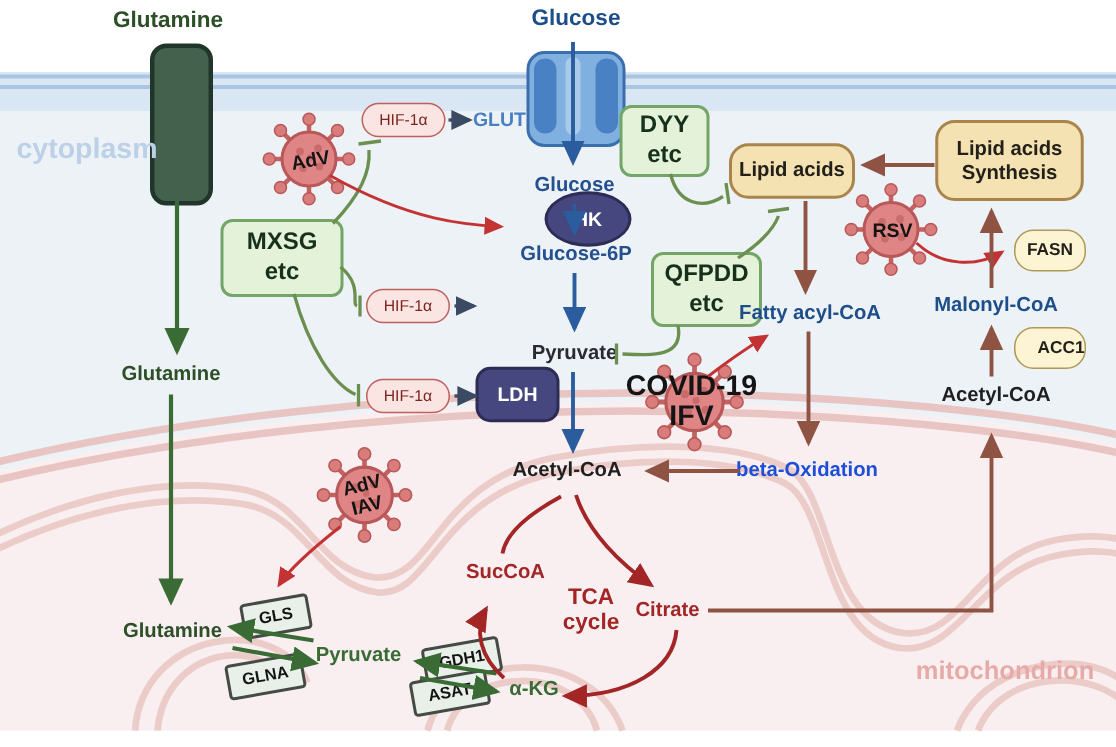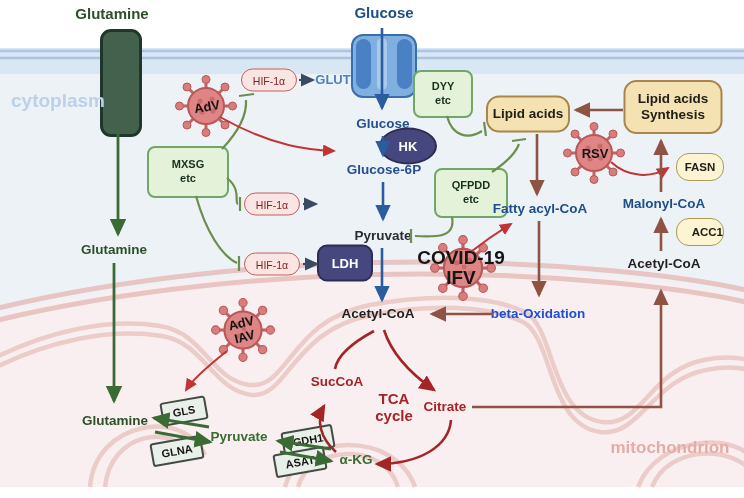--- a/index.html
+++ b/index.html
@@ -6,21 +6,21 @@
   #canvas{position:relative;width:744px;height:498px;background:#ffffff;overflow:hidden;
           font-family:"Liberation Sans",sans-serif;}
   svg.layer{position:absolute;left:0;top:0;pointer-events:none;}
   #bg-layer{z-index:1;}
   #arrow-layer{z-index:30;}
   .node{position:absolute;z-index:10;}
   .ctr{transform:translate(-50%,-50%);}
   .lbl{position:absolute;transform:translate(-50%,-50%);font-weight:bold;white-space:nowrap;
        z-index:20;font-size:13.5px;line-height:1.1;text-align:center;}
   .gbox{background:#e3f2d9;border:2px solid #74a568;border-radius:8px;color:#17301c;
-        font-weight:bold;font-size:11px;display:flex;flex-direction:column;align-items:center;
+        font-weight:bold;font-size:16px;display:flex;flex-direction:column;align-items:center;
         justify-content:center;line-height:1.25;}
   .tanbox{background:#f5e2b3;border:2px solid #a9854b;border-radius:13px;color:#23201a;
         font-weight:bold;font-size:13.5px;display:flex;flex-direction:column;align-items:center;
         justify-content:center;line-height:1.2;}
   .creampill{background:#fcf4d2;border:1.8px solid #ad9a55;border-radius:13px;color:#23201a;
         font-weight:bold;font-size:11.5px;display:flex;align-items:center;justify-content:center;}
   .enz{background:#47477f;border:2px solid #2c2c55;color:#ffffff;font-weight:bold;font-size:13px;
         display:flex;align-items:center;justify-content:center;}
   .hifpill{background:#fae5e2;border:1.8px solid #c0605c;border-radius:12px;color:#7c2420;
         font-weight:normal;font-size:10.5px;display:flex;align-items:center;justify-content:center;}
@@ -105,21 +105,21 @@
     <div style="position:absolute;right:3px;top:3px;width:15px;height:50px;background:#4a80c4;border-radius:8px;"></div>
     <div style="position:absolute;left:24px;top:2px;width:10px;height:52px;background:#a9cbe9;border-radius:5px;"></div>
   </div>
 
   <div class="lbl" style="left:383px;top:124px;color:#24508f;">Glucose</div>
   <div class="lbl" style="left:384px;top:170px;color:#24508f;">Glucose-6P</div>
   <div class="lbl" style="left:383px;top:236px;color:#2a2a33;">Pyruvate</div>
   <div class="lbl" style="left:378px;top:314px;color:#1f1f1f;">Acetyl-CoA</div>
   <div class="lbl" style="left:333px;top:80px;font-size:13px;color:#4a7fc1;">GLUT</div>
 
-  <div class="node enz ctr" style="left:408px;top:146px;width:54px;height:33px;border-radius:50%;">
+  <div class="node enz ctr" style="left:392px;top:146px;width:54px;height:33px;border-radius:50%;">
       <span>HK</span>
     </div>
   <div class="node enz ctr" style="left:345px;top:263px;width:52px;height:33px;border-radius:10px;">
       <span>LDH</span>
     </div>
 
   <div class="node hifpill ctr" style="left:269px;top:80px;width:54px;height:21px;">
       <span>HIF-1α</span>
     </div>
   <div class="node hifpill ctr" style="left:272px;top:204px;width:54px;height:21px;">

